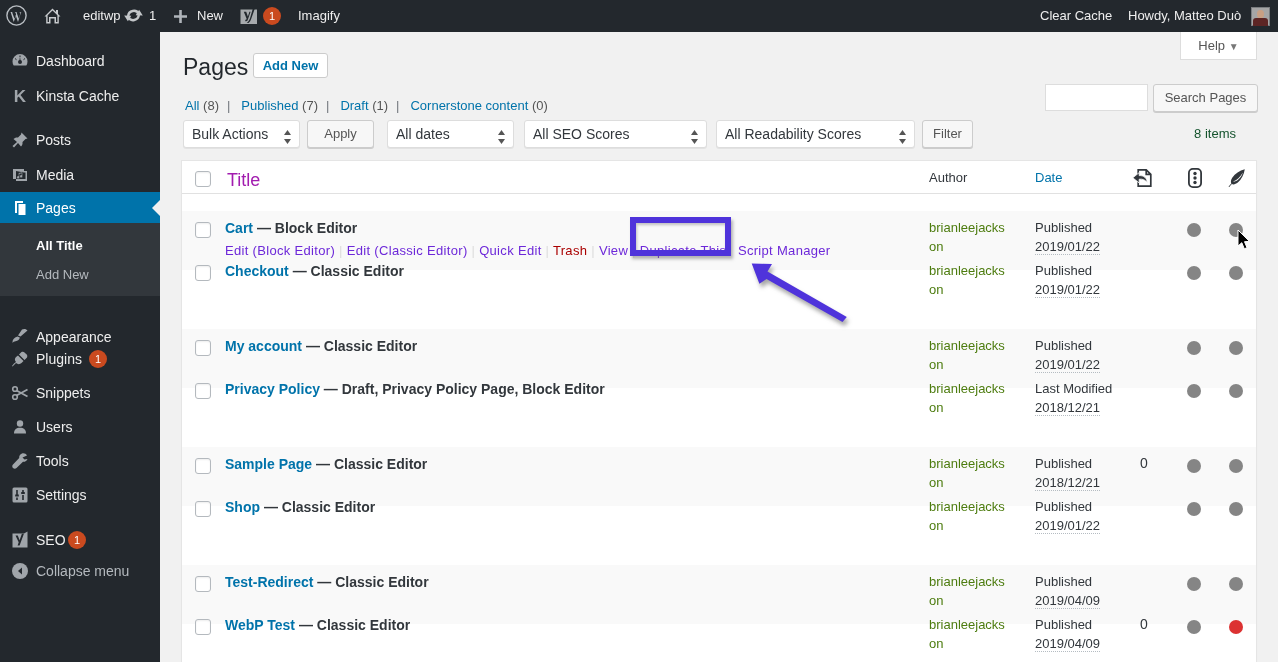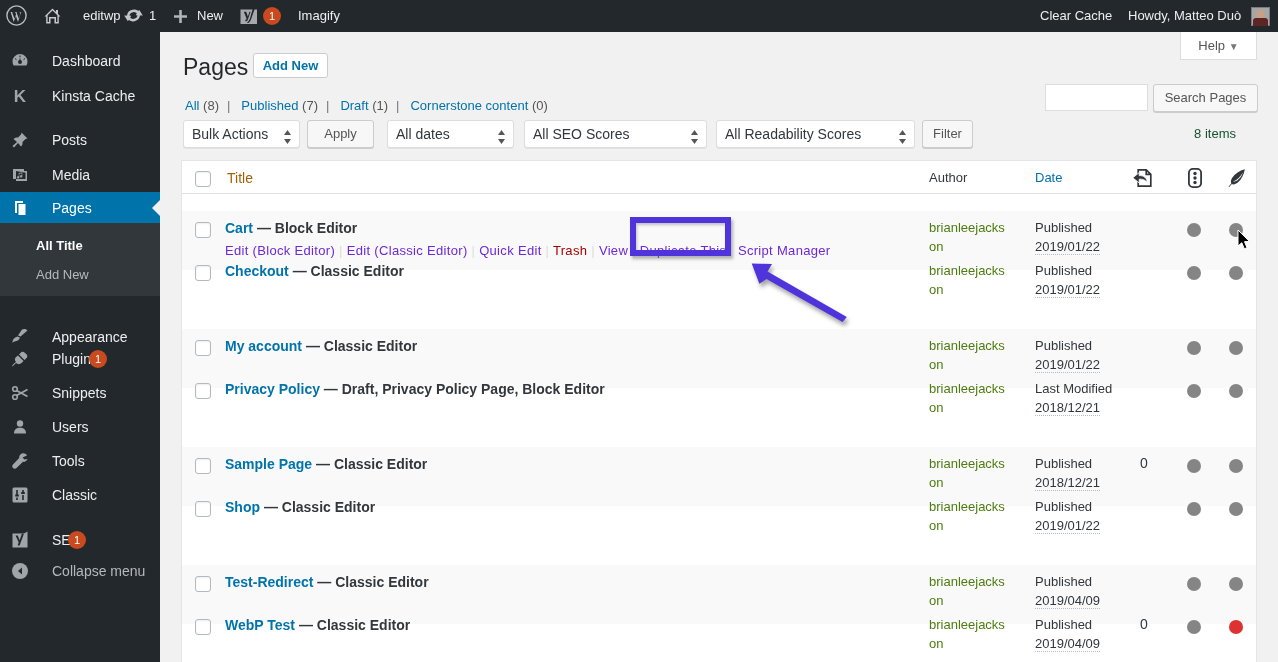--- a/index.html
+++ b/index.html
@@ -10,21 +10,21 @@
 
 
 #adminbar { position:absolute; left:0; top:0; width:1278px; height:32px; background:#23282d; color:#eee; font-size:13px; }
 #adminbar .itxt { position:absolute; top:0; line-height:32px; white-space:nowrap; color:#eee; }
 .bubble { position:absolute; width:18px; height:18px; top:7px; border-radius:50%; background:#ca4a1f; color:#fff; font-size:11px; line-height:18px; text-align:center; }
 
 
 #sidebar { position:absolute; left:0; top:32px; width:160px; height:630px; background:#23282d; }
 .mi { position:absolute; left:0; width:160px; color:#eee; font-size:14px; }
 .mi .ico { position:absolute; left:11px; top:50%; margin-top:-9px; width:18px; height:18px; }
-.mi .lbl { position:absolute; left:36px; top:50%; margin-top:-8px; line-height:16px;margin-left:16px; }
+.mi .lbl { position:absolute; left:36px; top:50%; margin-top:-8px; line-height:16px; }
 .mi.active { background:#0073aa; color:#fff; }
 .mi.active:after { content:""; position:absolute; right:0; top:50%; margin-top:-8px; border:8px solid transparent; border-right-color:#f1f1f1; }
 #submenu { position:absolute; left:0; top:191px; width:160px; height:73px; background:#32373c; }
 .smi { position:absolute; left:36px; font-size:13px; color:#b4b9be; line-height:16px; }
 
 
 #content { position:absolute; left:160px; top:32px; width:1118px; height:630px; }
 .tab { position:absolute; top:0; height:28px; background:#fff; border:1px solid #ddd; border-top:none; color:#555; font-size:13px; line-height:27px; text-align:center; }
 h1 { position:absolute; left:23px; top:22px; font-size:23px; font-weight:400; color:#23282d; }
 .pta { position:absolute; left:93px; top:21px; width:75px; height:25px; background:#fff; border:1px solid #ccc; border-radius:3px; color:#0073aa; font-size:13px; font-weight:700; text-align:center; line-height:23px; }
@@ -170,21 +170,21 @@
           <path d="M16 3.5 C15 1.8 13 0.8 11 1.5 C9 2.3 8 4 8.2 6 L2 12.5 C1 13.5 1 15 2 16 C3 17 4.5 17 5.5 16 L12 9.8 C14 10 15.8 9 16.5 7 L13.5 7.5 L11.5 5.5 Z" fill="#a0a5aa"></path>
         </svg>
         <span class="lbl">Tools</span>
       </div>
   <div class="mi" style="top:446px;height:34px">
         <svg class="ico" viewBox="0 0 18 18">
           <rect x="1.5" y="1.5" width="15" height="15" rx="1.5" fill="#a0a5aa"></rect>
           <path d="M6 4 L6 9 M6 11.5 L6 14 M12 4 L12 6.5 M12 9 L12 14" stroke="#23282d" stroke-width="1.6"></path>
           <path d="M4.2 9.5 L7.8 9.5 M10.2 7 L13.8 7" stroke="#23282d" stroke-width="1.8"></path>
         </svg>
-        <span class="lbl">Classic</span>
+        <span class="lbl">Settings</span>
       </div>
   <div class="mi" style="top:491px;height:34px">
         <svg class="ico" viewBox="0 0 18 18">
           <path d="M1.5 2.5 L13 2.5 L16.5 0.5 L16.5 16.5 L1.5 16.5 Z" fill="#a0a5aa"></path>
           <path d="M4.5 4.5 l2.3 0 1.8 4.8 2.3 -6.5 2 0 -4.3 11.7 -2 0 1.1 -3.2 -3.2 -6.8z" fill="#23282d"></path>
         </svg>
         <span class="lbl">SEO</span>
         <div class="bubble" style="left:68px;top:8px">1</div>
       </div>
   <div class="mi" style="top:522px;height:34px;color:#b4b9be">
@@ -222,21 +222,21 @@
   <div class="sel" style="left:556px;width:199px">All Readability Scores<span class="ud"><svg width="9" height="16">
             <path d="M4.5 1 L8 6 L1 6 Z" fill="#555"></path>
             <path d="M4.5 15 L8 10 L1 10 Z" fill="#555"></path>
           </svg></span></div>
   <div class="btn" style="left:762px;top:88px;width:51px">Filter</div>
   <div class="items8">8 items</div>
 
   <div id="tbl">
     <div class="thead">
       <div class="cb" style="top:10px"></div>
-      <div class="abs" style="left:45px;top:9px;font-size:14px;color:#a16207">Title</div>
+      <div class="abs" style="left:45px;top:9px;font-size:18px;color:#a21caf">Title</div>
       <div class="abs" style="left:747px;top:9px;font-size:13px;color:#32373c">Author</div>
       <div class="abs" style="left:853px;top:9px;font-size:13px;color:#0073aa">Date</div>
       <svg class="abs" style="left:950px;top:7px" width="21" height="20" viewBox="0 0 21 20">
         <path d="M6.2 1.8 L14.2 1.8 L18.8 6.4 L18.8 18.2 L6.2 18.2 Z M14.2 1.8 L14.2 6.4 L18.8 6.4" fill="none" stroke="#32373c" stroke-width="1.7"></path>
         <path d="M0.8 9.8 L7.2 4.6 L7.2 7.6 C12 7.4 14.6 10 15.4 14.6 C13 11.6 10.4 10.9 7.2 11.2 L7.2 15 Z" fill="#32373c" stroke="#fff" stroke-width="0.8"></path>
       </svg>
       <svg class="abs" style="left:1006px;top:7px" width="14" height="20" viewBox="0 0 14 20">
         <rect x="0.9" y="0.9" width="12.2" height="18.2" rx="4" fill="none" stroke="#32373c" stroke-width="1.8"></rect>
         <circle cx="7" cy="5.5" r="1.7" fill="#32373c"></circle>
             <circle cx="7" cy="10" r="1.7" fill="#32373c"></circle>

